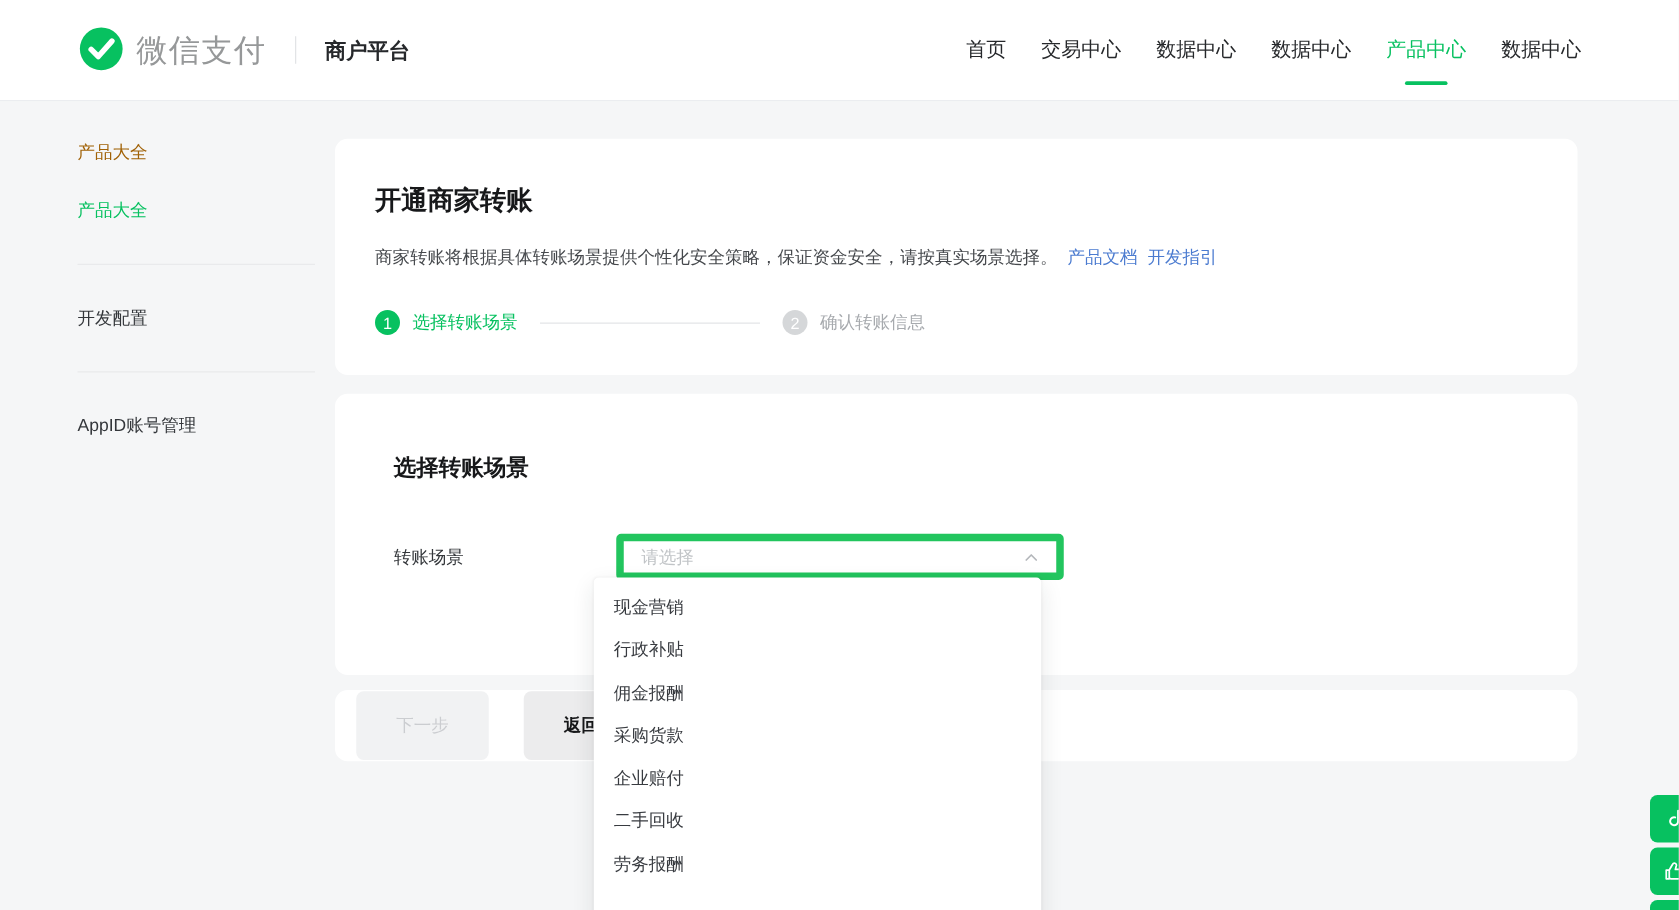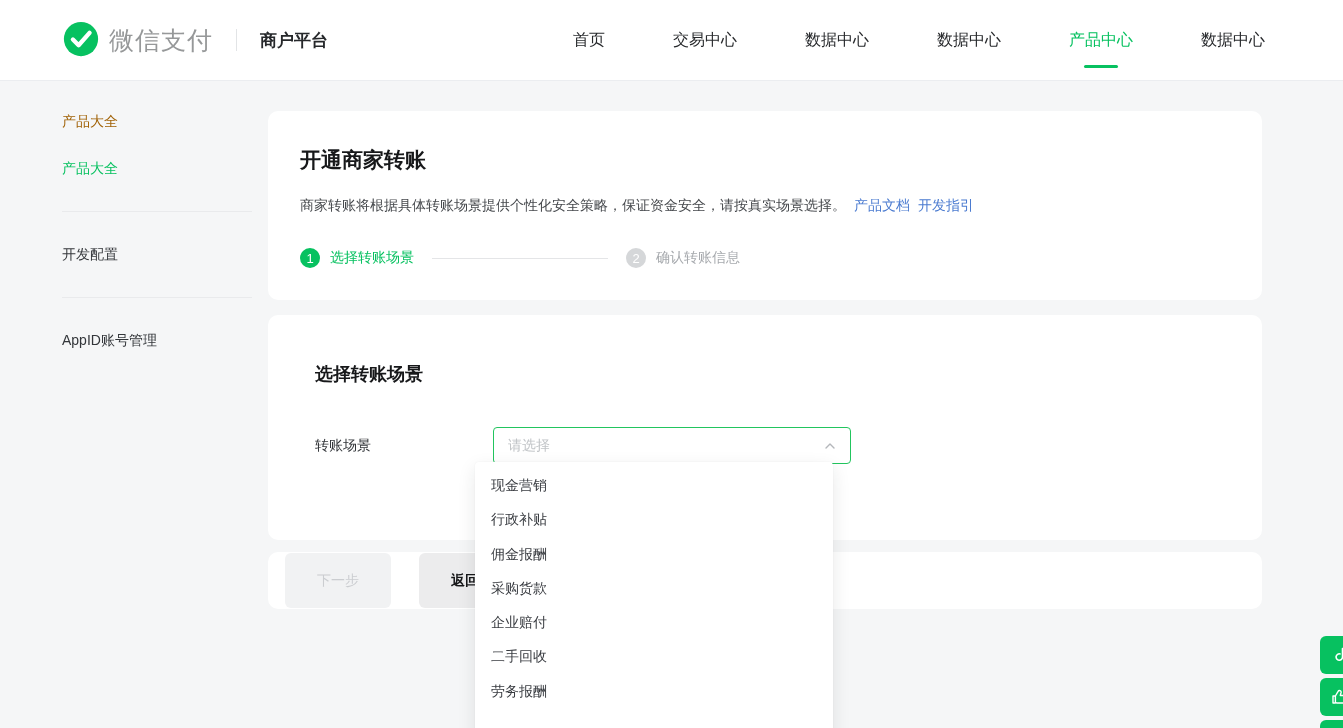--- a/index.html
+++ b/index.html
@@ -13,21 +13,21 @@
   .header {
     position:relative; height:81px; background:#fff;
     border-bottom:1px solid #ebedf0;
     display:flex; align-items:center; padding:0 78px 0 62px;
   }
   .logo-wrap { display:flex; align-items:center; cursor:pointer; }
   .logo-mark { width:38px; height:38px; }
   .logo-word { font-size:25px; color:#969899; margin-left:9px; letter-spacing:1px; }
   .header-divider { width:1px; height:22px; background:#e2e4e6; margin:0 23px; }
   .portal-name { font-size:17px; font-weight:600; color:#26282b; }
-  .nav { margin-left:auto; display:flex; gap:68px; font-size:16px; }
+  .nav { margin-left:auto; display:flex; gap:28px; font-size:16px; }
   .nav-item { color:#26282b; cursor:pointer; position:relative; padding:6px 0; }
   .nav-item.active { color:#07C160; }
   .nav-item.active::after {
     content:""; position:absolute; left:50%; transform:translateX(-50%);
     bottom:-11px; width:34px; height:3px; border-radius:2px; background:#07C160;
   }
 
   
   .page { display:flex; align-items:flex-start; }
 
@@ -57,21 +57,21 @@
   .step-label { font-size:14px; margin-left:10px; }
   .step-label.active { color:#07C160; }
   .step-label.pending { color:#a7aaae; }
   .step-line { width:176px; height:1px; background:#e4e5e7; margin:0 18px; }
 
   .form-card { margin-top:15px; padding:47px 32px 76px 47px; }
   .form-heading { font-size:18px; font-weight:700; color:#17181a; }
   .form-row { margin-top:41px; display:flex; align-items:center;gap:16px; }
   .form-label { font-size:14px; color:#33363a; width:162px; flex:0 0 162px; }
   .select-box {
-    width:358px; height:37px; border:1px solid #22c55e; border-radius:4px;
+    width:358px; height:37px; border:6px solid #22c55e; border-radius:4px;
     background:#fff; display:flex; align-items:center; padding:0 14px;
     cursor:pointer; position:relative;
   }
   .select-placeholder { font-size:14px; color:#c1c4c7; flex:1; }
   .chevron-up { width:12px; height:12px; flex:0 0 12px; }
 
   
   .dropdown-panel {
     position:absolute; left:475px; top:462px; width:358px; height:292px;
     background:#fff; border-radius:4px; z-index:30; padding:6px 0;

